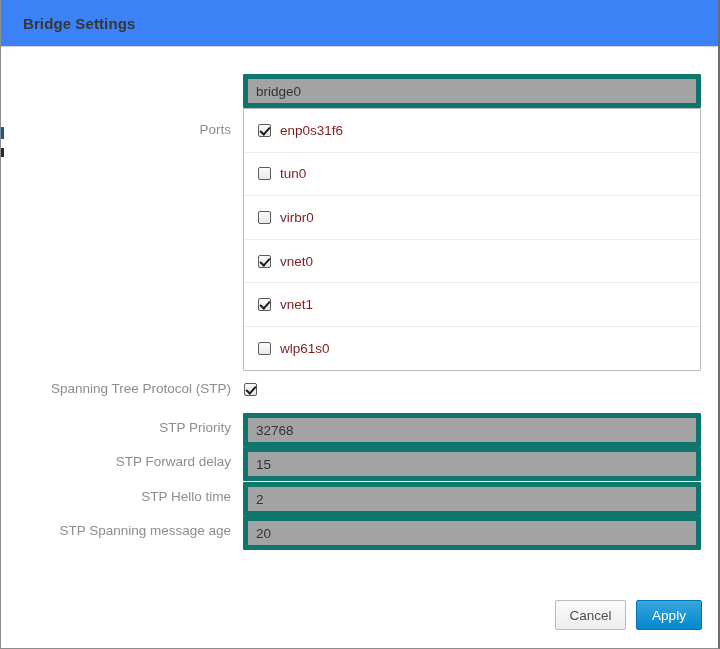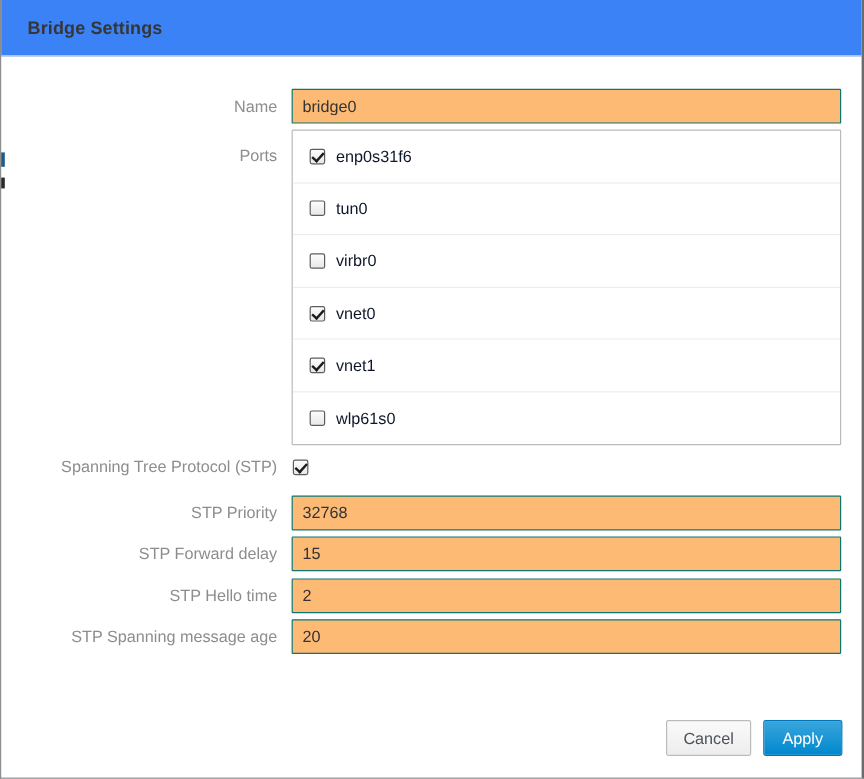--- a/index.html
+++ b/index.html
@@ -83,22 +83,22 @@
     color: #8b8d8f;
     font-size: 13.5px;
   }
 
   .text-input {
     position: absolute;
     left: 242px;
     width: 458px;
     height: 29px;
     box-sizing: border-box;
-    border: 1px solid #0f766e;
-    background: #fdba74;
+    border: 5px solid #0f766e;
+    background: #a3a3a3;
     color: #333333;
     font-family: "Liberation Sans", sans-serif;
     font-size: 13.5px;
     padding: 12px 8px;
     line-height: 27px;
     border-radius: 1px;
   }
 
   
   #label-name { top: 34px; }
@@ -124,21 +124,21 @@
     box-sizing: border-box;
     display: flex;
     align-items: center;
     padding-left: 14px;
     border-bottom: 1px solid #ededed;
   }
   .port-row:last-child { border-bottom: none; }
   .port-label {
     margin-left: 9px;
     font-size: 13.5px;
-    color: #0f172a;
+    color: #7f1d1d;
   }
 
   
   .cbox {
     position: relative;
     width: 13px;
     height: 13px;
     box-sizing: border-box;
     border: 1px solid #5c5c5c;
     background: linear-gradient(#fcfcfc, #e8e8e8);
@@ -211,21 +211,20 @@
 
   <div class="edge-artifact-a"></div>
   <div class="edge-artifact-b"></div>
 
   <div class="dlg-header">
     <div class="dlg-title">Bridge Settings</div>
   </div>
 
   <div class="dlg-body">
 
-    <div class="row-label" id="label-name">Name</div>
     <input class="text-input" id="input-name" type="text" value="bridge0" style="">
 
     <div class="row-label" id="label-ports">Ports</div>
     <div class="ports-box">
       <div class="port-row">
         <span class="cbox checked"></span>
         <span class="port-label">enp0s31f6</span>
       </div>
       <div class="port-row">
         <span class="cbox"></span>

